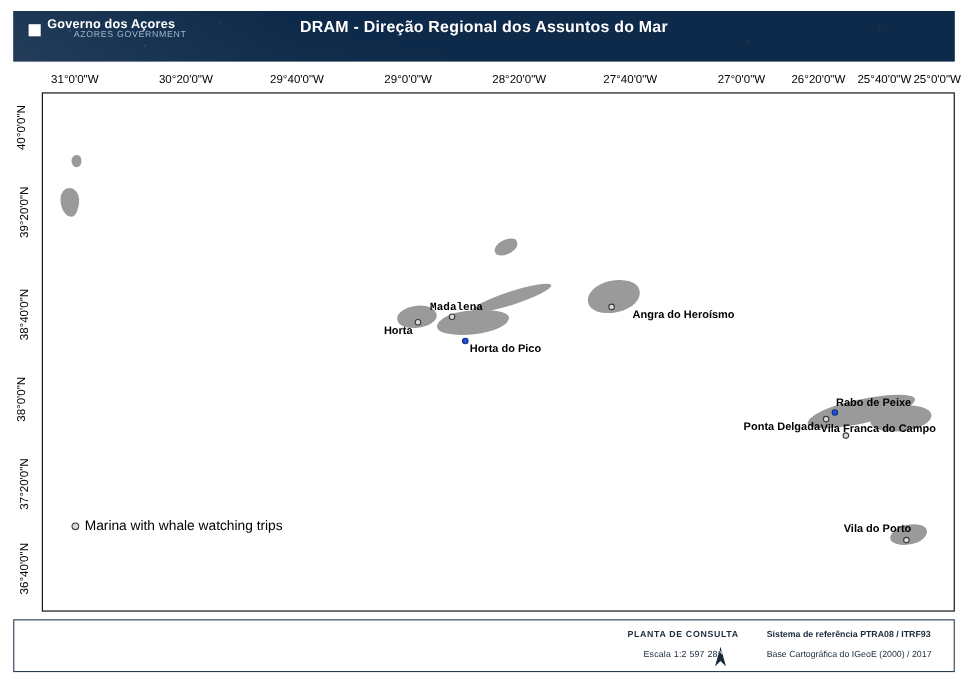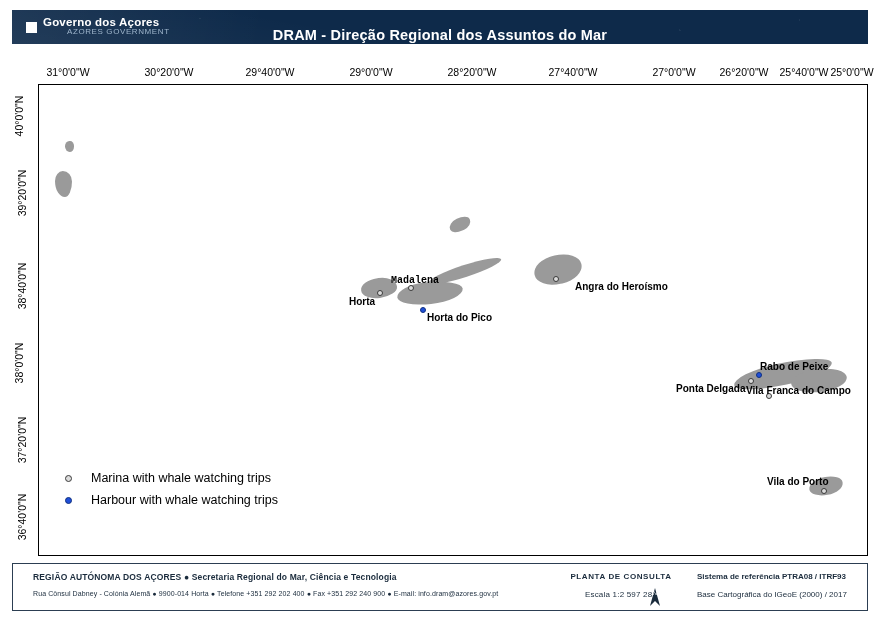--- a/index.html
+++ b/index.html
@@ -13,21 +13,21 @@
     position: relative;
     width: 880px; height: 623px;
     background: #ffffff;
     overflow: hidden;
   }
 
   
   .header {
     position: absolute;
     left: 12px; top: 10px;
-    width: 856px; height: 34px;
+    width: 856px; height: 46px;
     background: #0e2a4a;
     overflow: hidden;
   }
   .header-texture {
     position: absolute; inset: 0;
     background:
       radial-gradient(circle at 6% 40%, rgba(255,255,255,0.10) 0 1px, transparent 1px),
       radial-gradient(circle at 14% 70%, rgba(255,255,255,0.08) 0 1px, transparent 1px),
       radial-gradient(circle at 22% 25%, rgba(255,255,255,0.07) 0 1px, transparent 1px),
       radial-gradient(circle at 78% 60%, rgba(255,255,255,0.06) 0 1px, transparent 1px),
@@ -56,21 +56,21 @@
     letter-spacing: 0.2px;
   }
   .logo-line2 {
     color: #9fb6cc;
     font-size: 8px;
     letter-spacing: 0.6px;
     margin-left: 24px;
   }
   .header-title {
     position: absolute;
-    left: 0; right: 0; top: 17px;
+    left: 0; right: 0; top: 7px;
     text-align: center;
     color: #ffffff;
     font-size: 14.5px;
     font-weight: bold;
     letter-spacing: 0.2px;
   }
 
   
   .map-frame {
     position: absolute;
@@ -134,21 +134,21 @@
     left: 22px; top: 386px;
   }
   .legend-title {
     font-size: 13.5px;
     font-weight: bold;
     color: #000000;
     margin-bottom: 9px;
   }
   .legend-row {
     display: flex; align-items: center;
-    gap: 19px;
+    gap: 5px;
     margin-bottom: 8px;
   }
   .legend-dot {
     width: 7px; height: 7px;
     border-radius: 50%;
     flex: 0 0 auto;
     margin-left: 4px;
   }
   .legend-dot.marina { background: #dcdcdc; border: 1px solid #3a3a3a; }
   .legend-dot.harbour { background: #1f4fd8; border: 1px solid #10307f; }
@@ -277,24 +277,20 @@
     <div class="marker marina" style="left:730px; top:311px;"></div>
     <div class="place-label" style="left:707px; top:300px;">Vila Franca do Campo</div>
 
     <div class="marker marina" style="left:785px; top:406px;"></div>
     <div class="place-label" style="left:728px; top:391px;">Vila do Porto</div>
 
     <div class="legend">
       <div class="legend-row">
         <span class="legend-dot marina"></span>
         <span class="legend-text">Marina with whale watching trips</span>
-      </div>
-      <div class="legend-row">
-        <span class="legend-dot harbour"></span>
-        <span class="legend-text">Harbour with whale watching trips</span>
       </div>
     </div>
   </div>
 
   <div>
     <div class="top-label" style="left:68px;  top:66px;">31°0'0"W</div>
     <div class="top-label" style="left:169px; top:66px;">30°20'0"W</div>
     <div class="top-label" style="left:270px; top:66px;">29°40'0"W</div>
     <div class="top-label" style="left:371px; top:66px;">29°0'0"W</div>
     <div class="top-label" style="left:472px; top:66px;">28°20'0"W</div>
@@ -308,24 +304,20 @@
   <div>
     <div class="left-label" style="left:-1px; top:110px; transform: rotate(-90deg);">40°0'0"N</div>
     <div class="left-label" style="left:-1px; top:187px; transform: rotate(-90deg);">39°20'0"N</div>
     <div class="left-label" style="left:-1px; top:280px; transform: rotate(-90deg);">38°40'0"N</div>
     <div class="left-label" style="left:-1px; top:357px; transform: rotate(-90deg);">38°0'0"N</div>
     <div class="left-label" style="left:-1px; top:434px; transform: rotate(-90deg);">37°20'0"N</div>
     <div class="left-label" style="left:-1px; top:511px; transform: rotate(-90deg);">36°40'0"N</div>
   </div>
 
   <div class="footer">
-    <div class="footer-left">
-      <div class="footer-l1">REGIÃO AUTÓNOMA DOS AÇORES ● Secretaria Regional do Mar, Ciência e Tecnologia</div>
-      <div class="footer-l2">Rua Cônsul Dabney - Colónia Alemã ● 9900-014 Horta ● Telefone +351 292 202 400 ● Fax +351 292 240 900 ● E-mail: info.dram@azores.gov.pt</div>
-    </div>
     <div class="footer-center">
       <div class="footer-c1">PLANTA DE CONSULTA</div>
       <div class="footer-c2">Escala  1:2 597 285</div>
     </div>
     <svg class="north-arrow" viewBox="0 0 16 18">
       <polygon points="8,0 13,18 8,13 3,18" fill="#1a2b3c"></polygon>
       <text x="8" y="7" font-size="6" fill="#ffffff" text-anchor="middle" font-family="Liberation Sans, sans-serif">N</text>
     </svg>
     <div class="footer-right">
       <div class="footer-r1">Sistema de referência PTRA08 / ITRF93</div>

